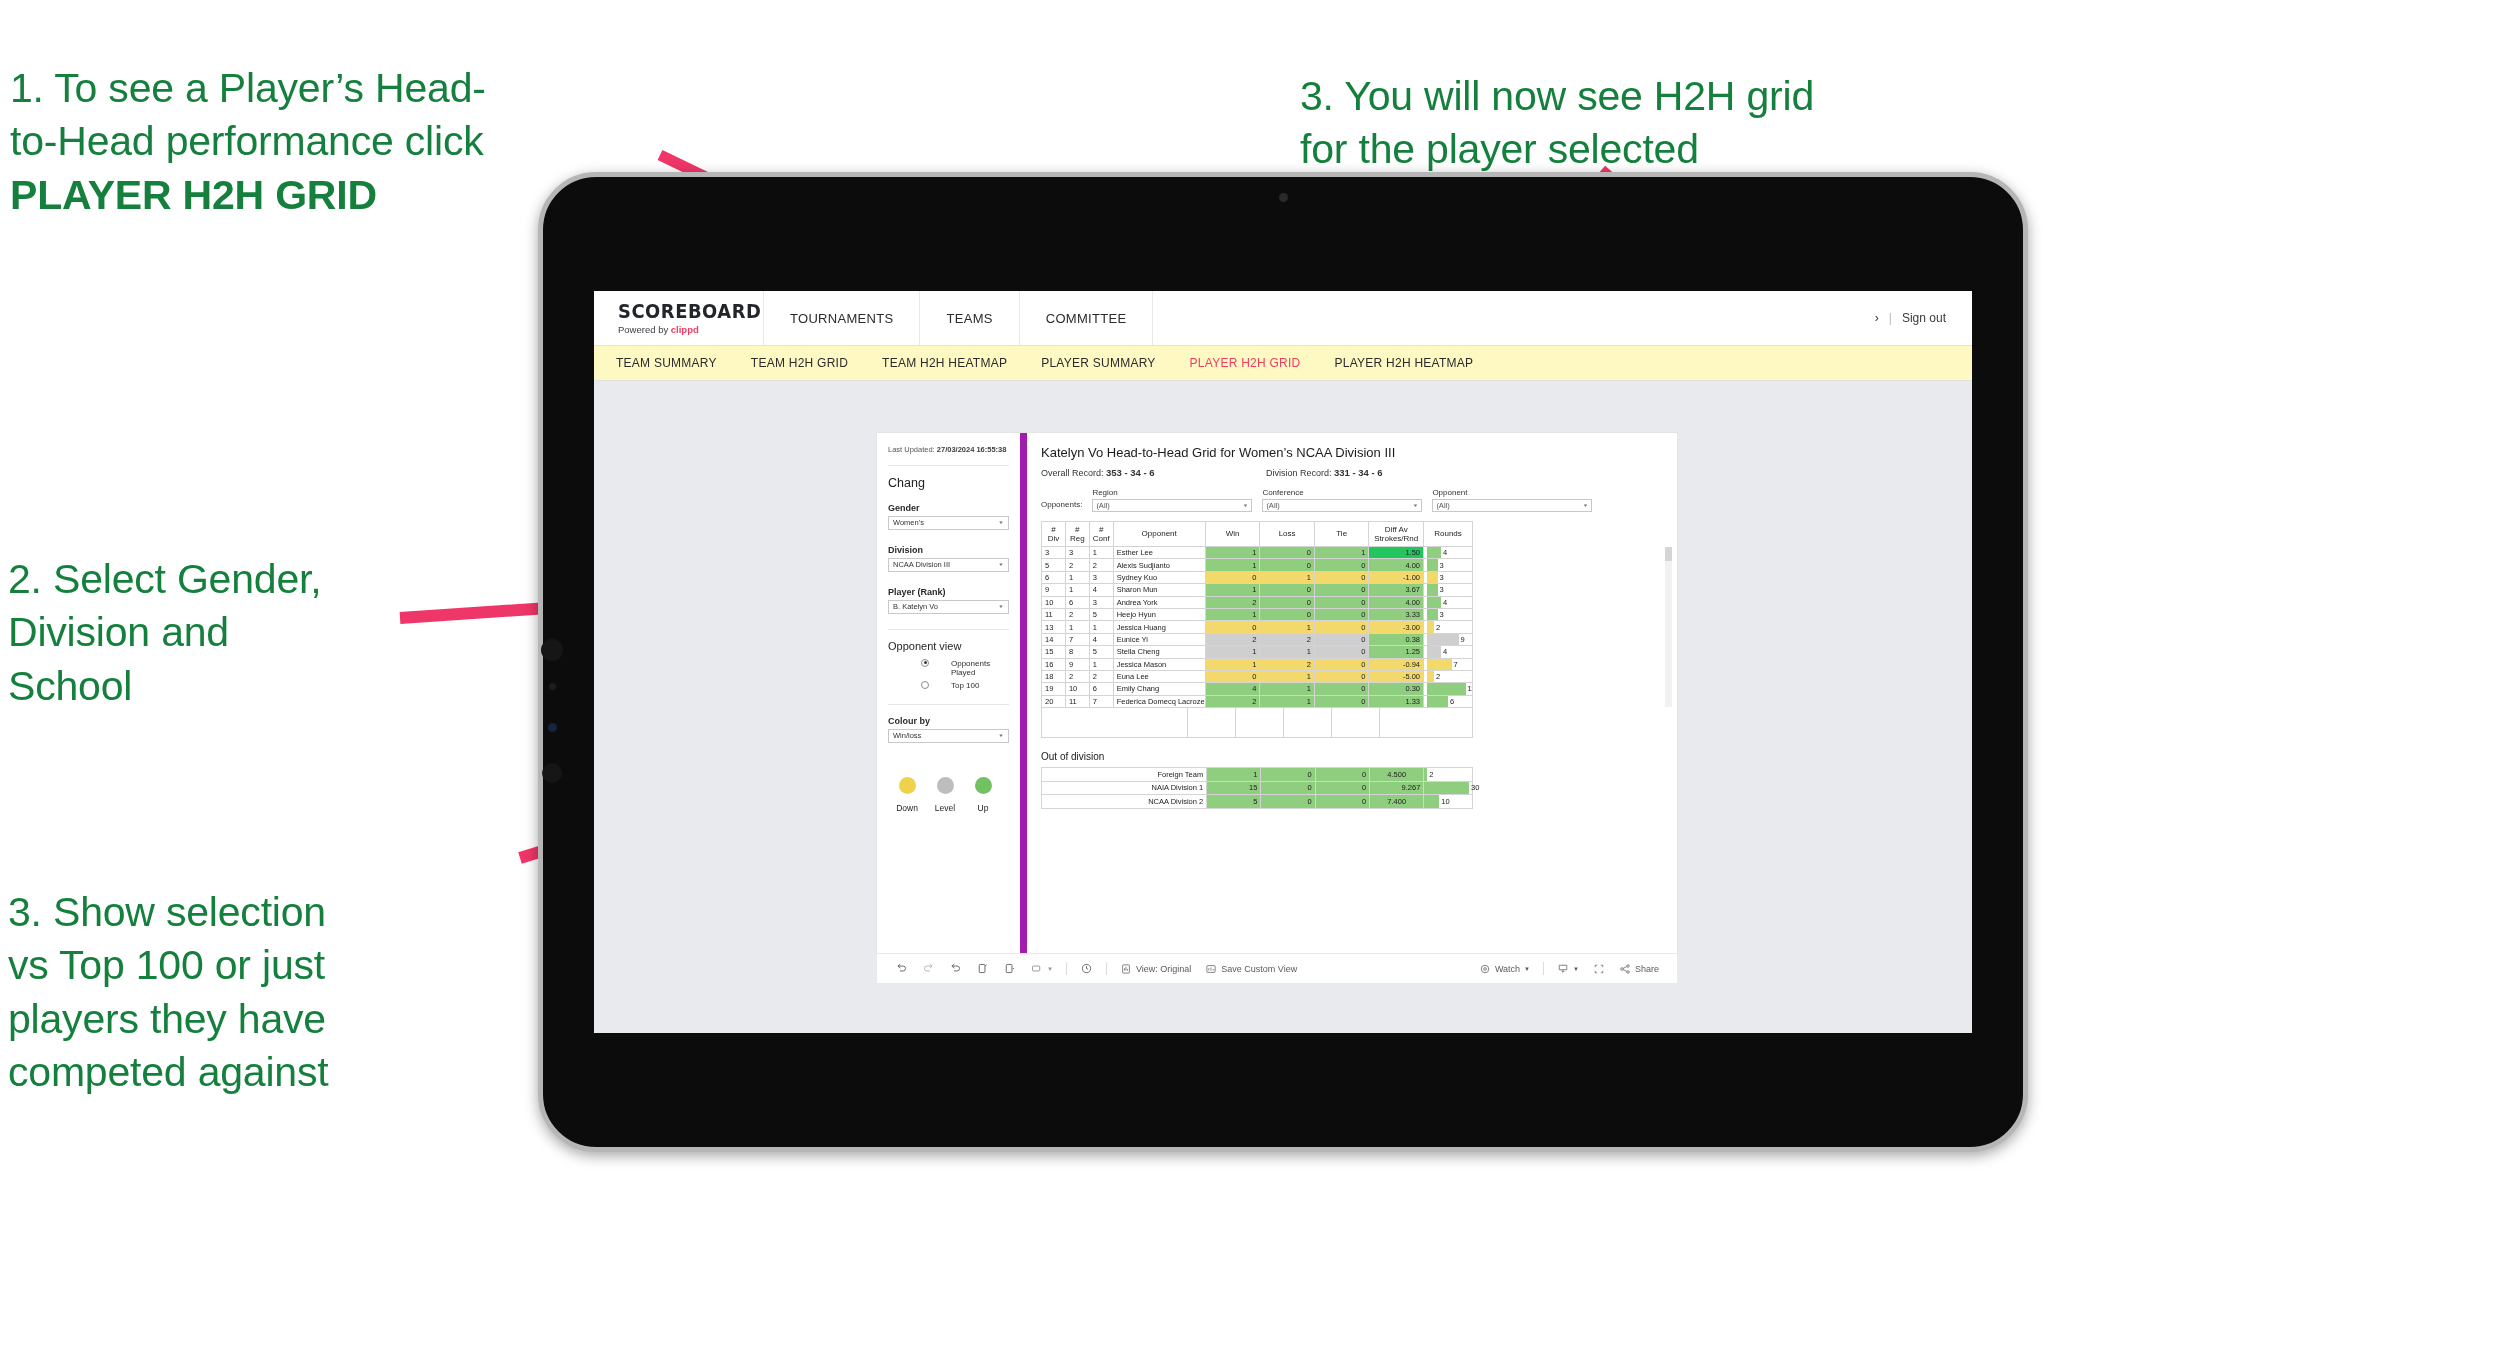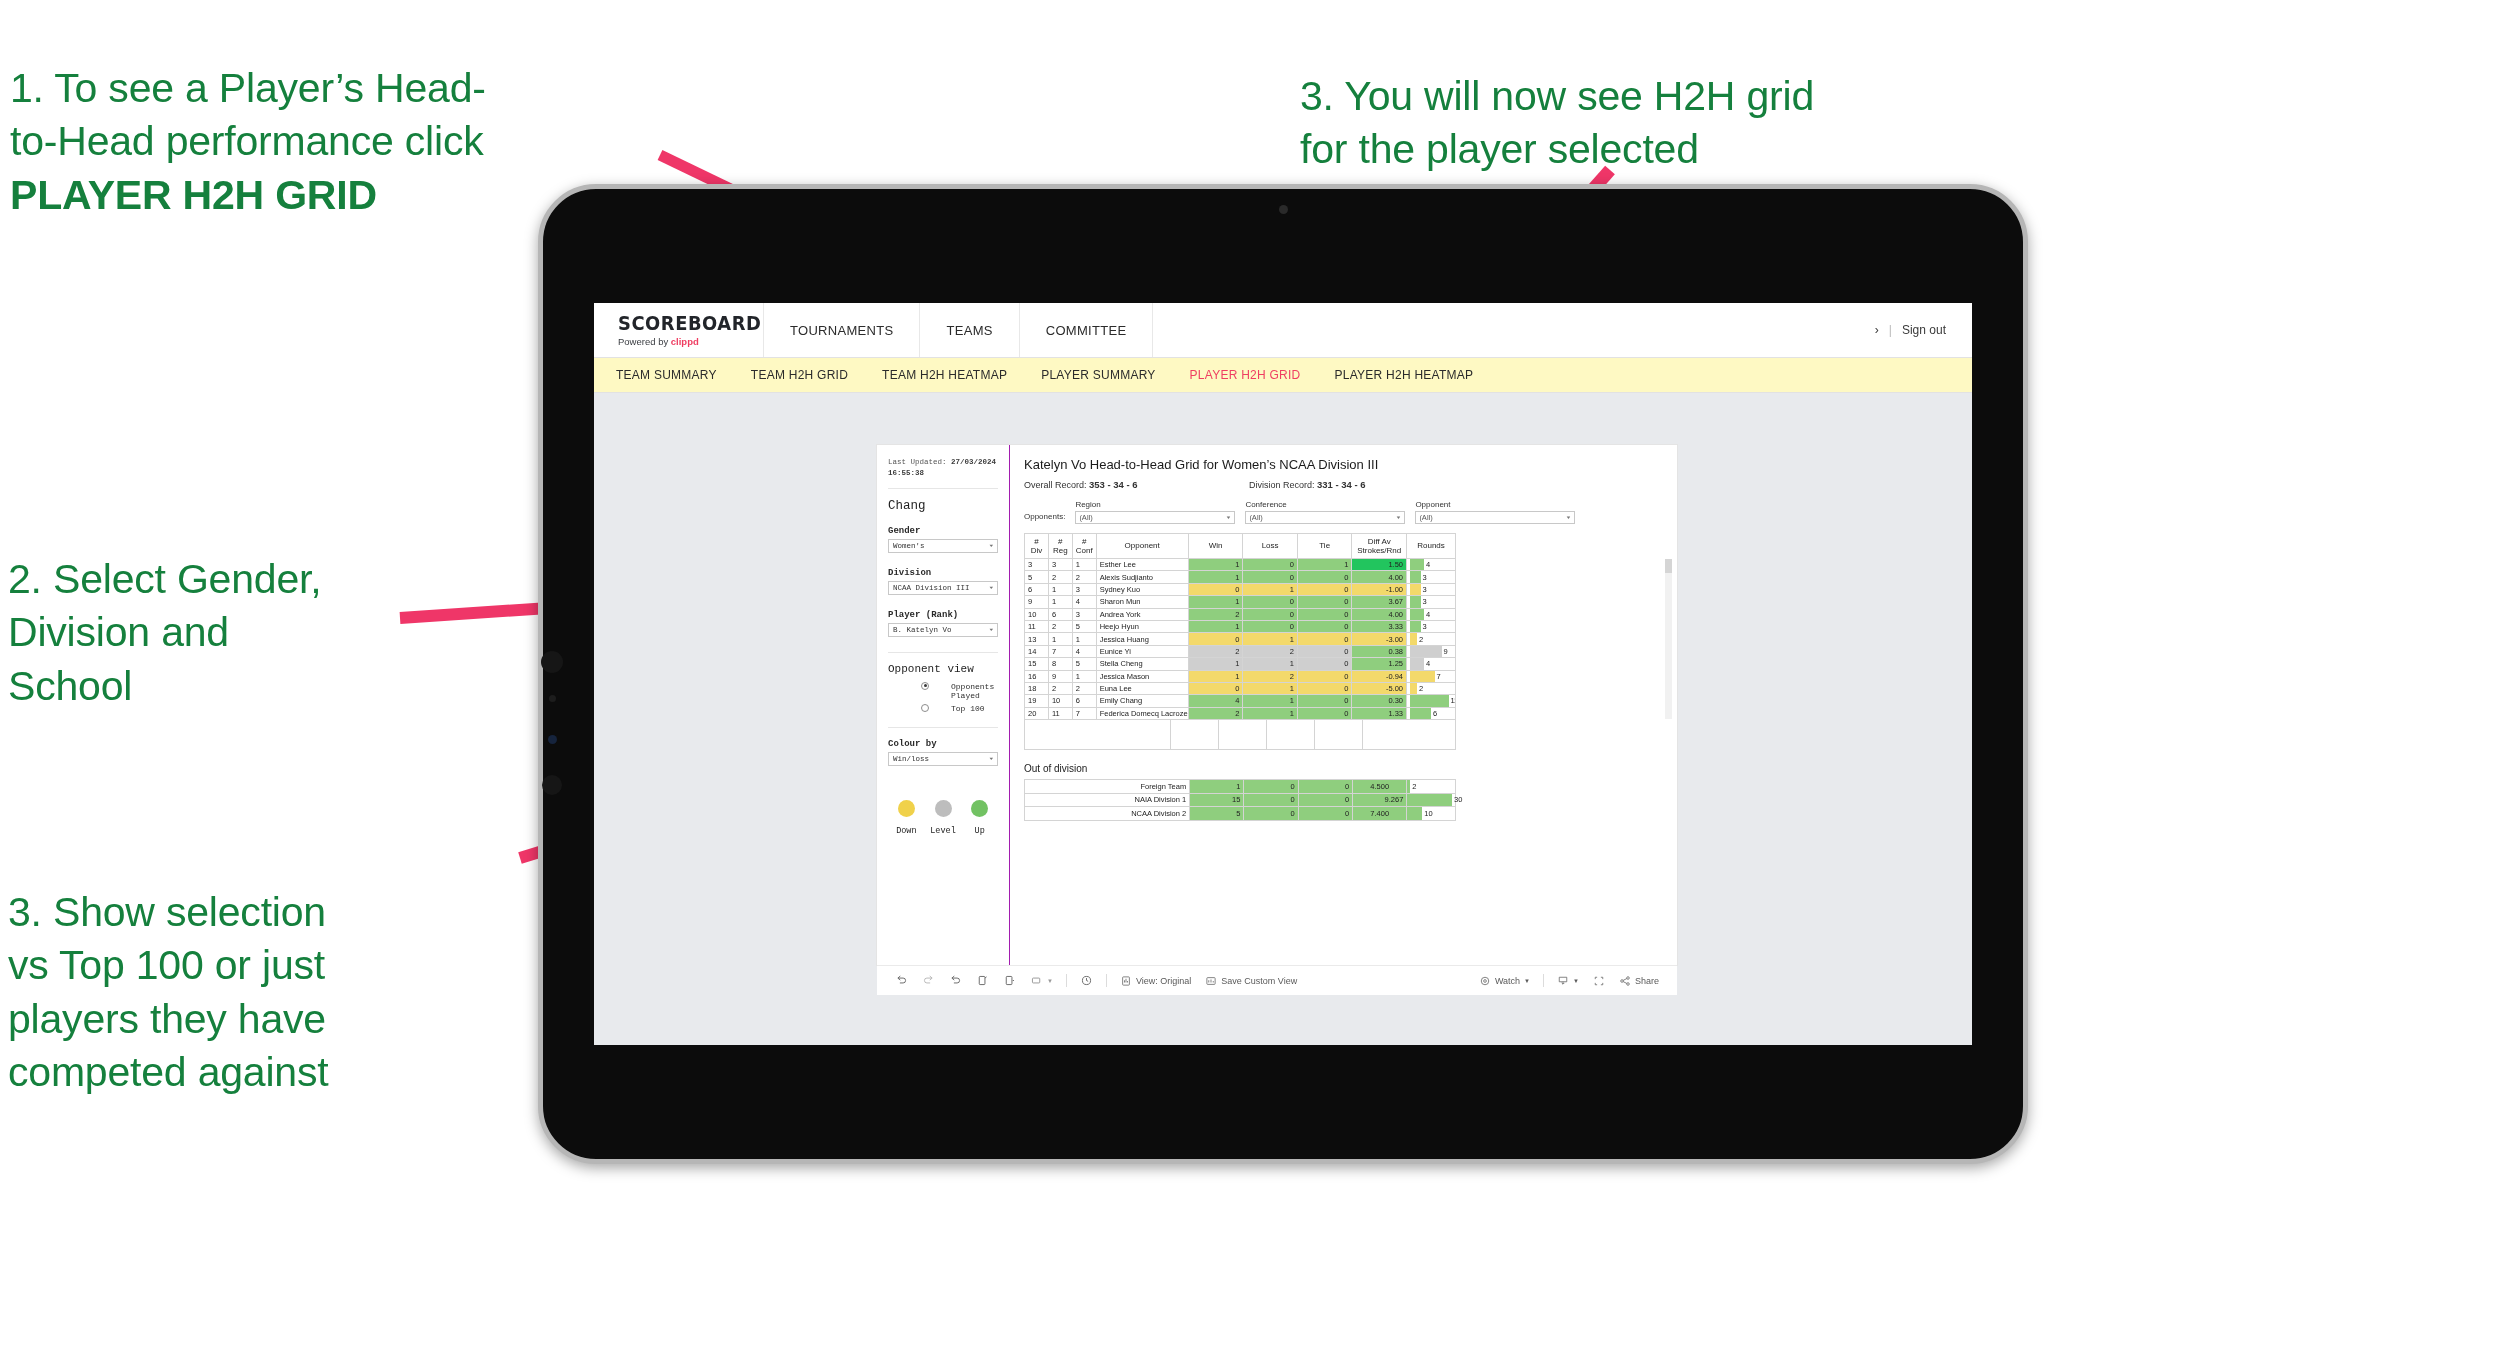--- a/index.html
+++ b/index.html
@@ -25,21 +25,21 @@
   #annot-1 .strong { font-weight:bold; }
   #annot-3top { left:1300px; top:22px; width:800px; font-size:41px; }
   #annot-2 { left:8px; top:505px; width:520px; font-size:41px; }
   #annot-3left { left:8px; top:838px; width:530px; font-size:41px; }
 
   .arrow { position:absolute; overflow:visible; }
 
   
   #tablet {
     position:absolute;
-    left:538px; top:184px;
+    left:538px; top:172px;
     width:1490px; height:980px;
     background:#0c0c0c;
     border-radius:58px;
     border:5px solid #b6b6b6;
     box-shadow:0 4px 14px rgba(0,0,0,.35);
   }
   #tablet-inner {
     position:absolute;
     left:50%; top:50%;
     transform:translate(-50%,-50%);
@@ -99,22 +99,22 @@
   #viz {
     position:absolute; left:283px; top:52px;
     width:800px; height:520px;
     background:#fff;
     display:flex;
     box-shadow:0 0 0 1px #e4e4e4;
   }
 
   
   #filter-panel {
-    width:133px; border-right:1px solid #a21caf;
-    padding:12px 11px 0 11px; background:#fff;font-family:Liberation Mono, monospace;
+    width:150px; border-right:7px solid #a21caf;
+    padding:12px 11px 0 11px; background:#fff;
   }
   #last-updated { font-size:7.5px; color:#3d3d3d; line-height:1.45; font-weight:bold; }
   #last-updated .lbl { font-weight:normal; color:#555; }
   .panel-rule { height:1px; background:#e6e6e6; margin:9px 0 10px 0; }
   .panel-h { font-size:12.5px; color:#1f1f1f; margin:0 0 13px 0; }
   .field-label { font-size:9px; font-weight:bold; color:#2a2a2a; margin-bottom:3px; }
   .select {
     height:14px; border:1px solid #c8c8c8; background:#fff;
     display:flex; align-items:center; justify-content:space-between;
     padding:0 4px; font-size:7.5px; color:#333; margin-bottom:15px; cursor:pointer;

